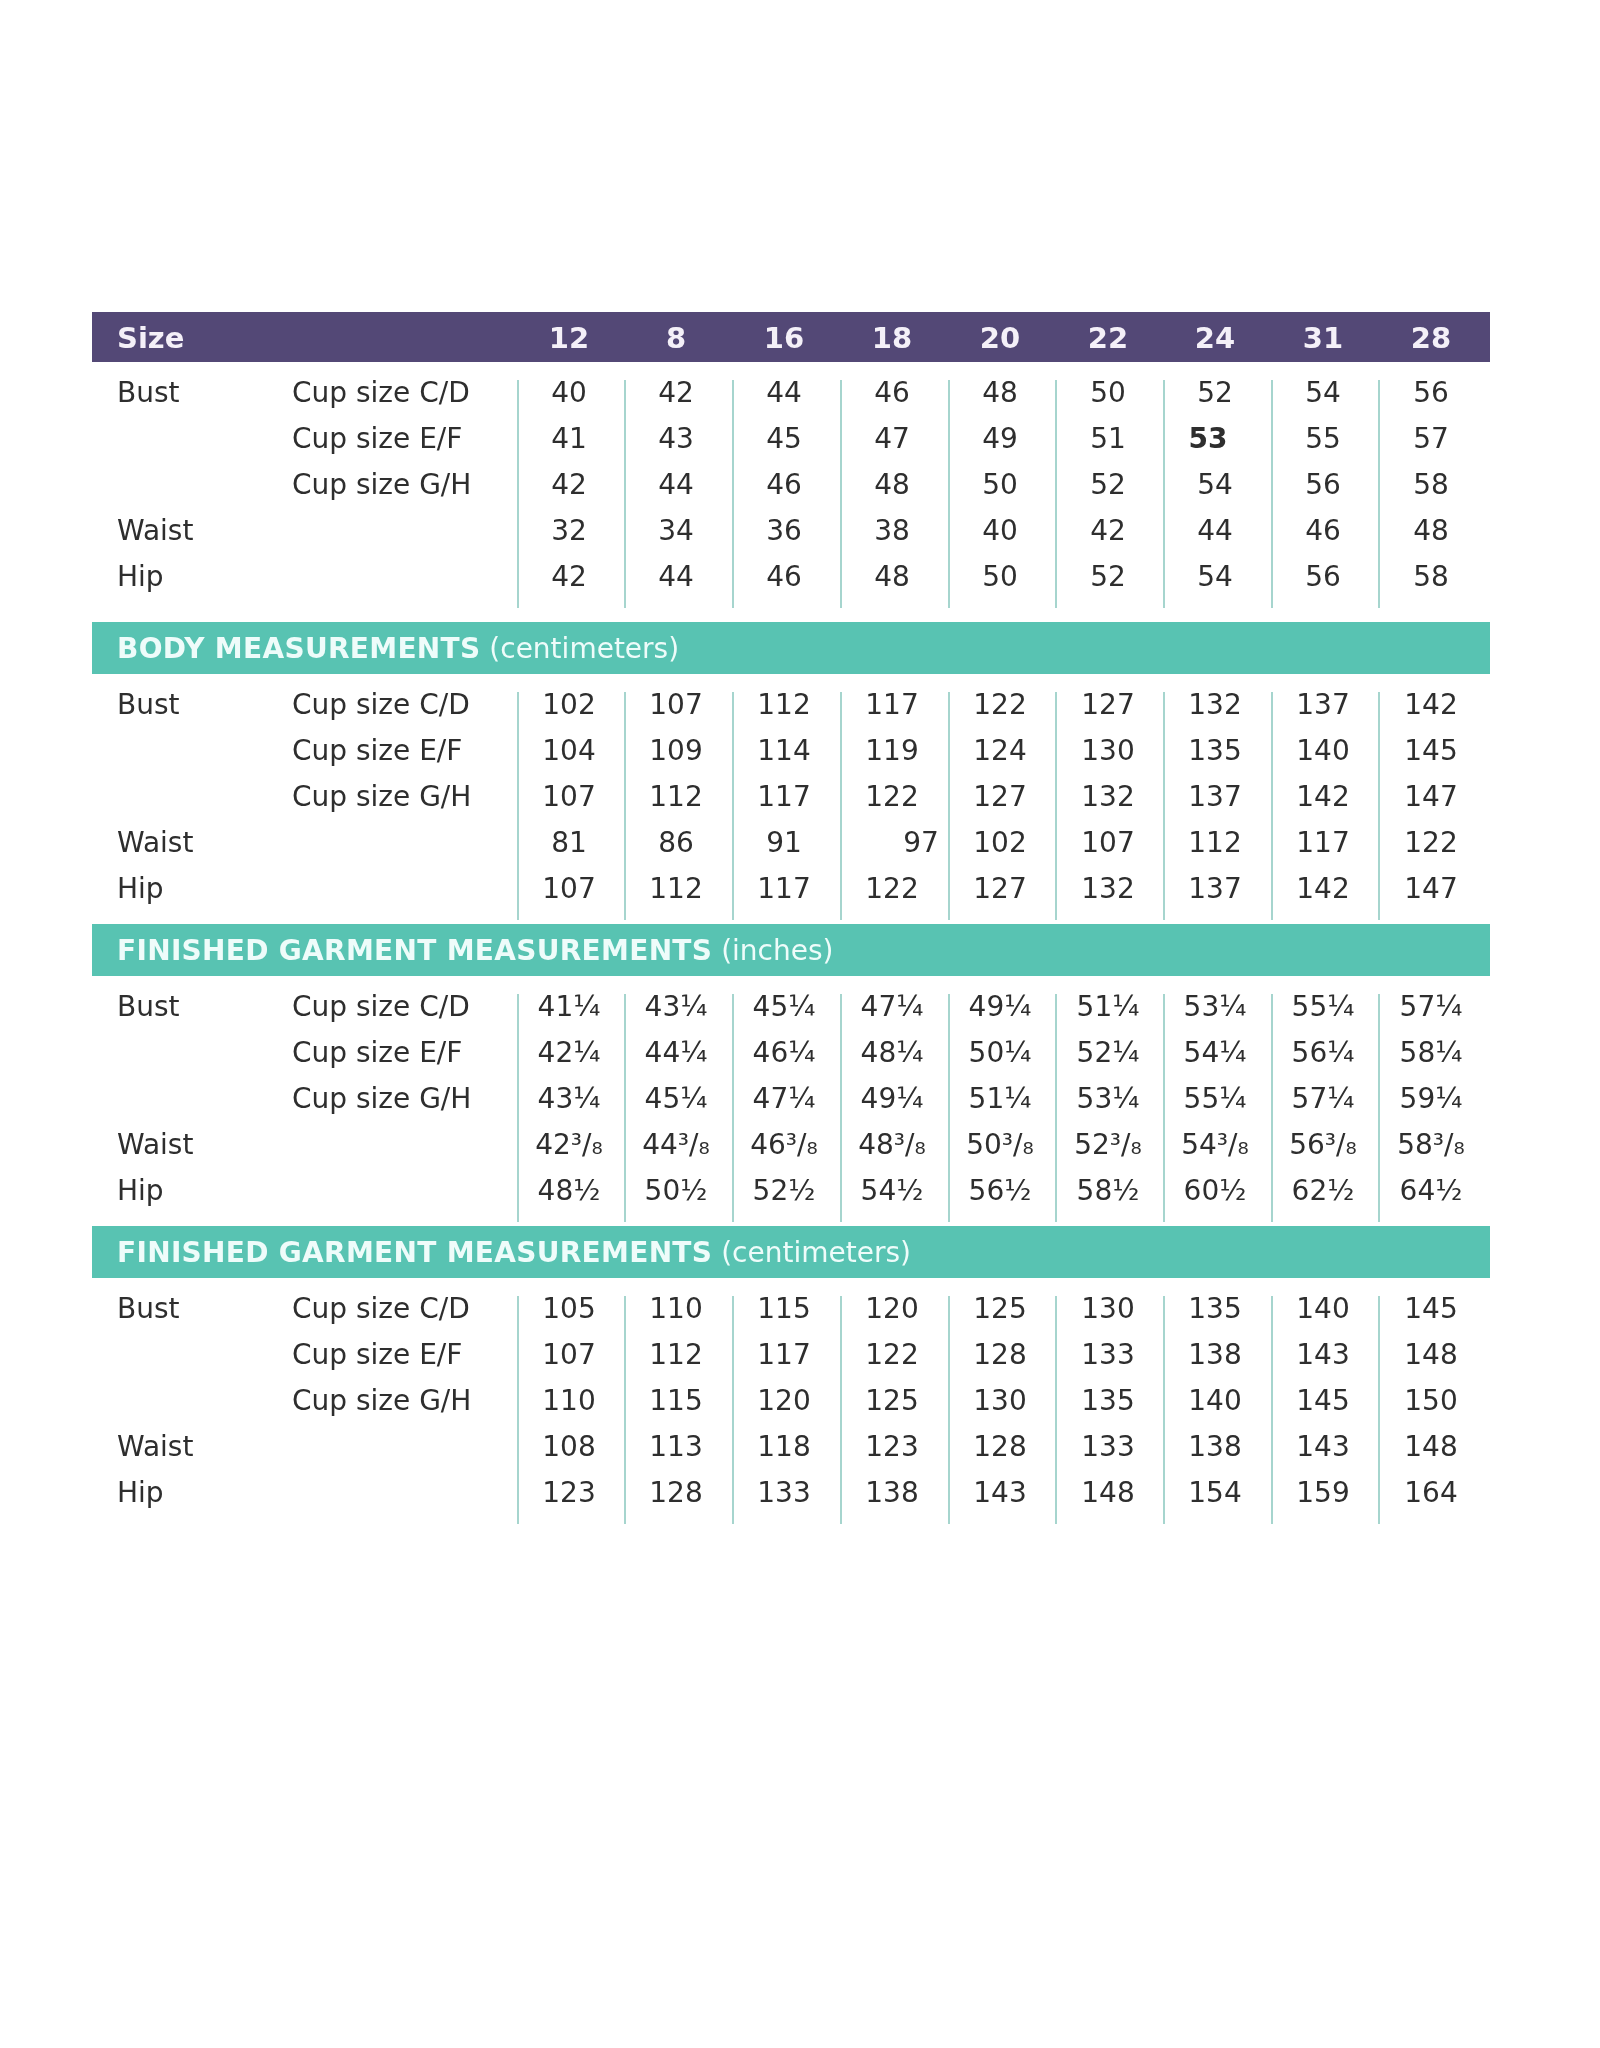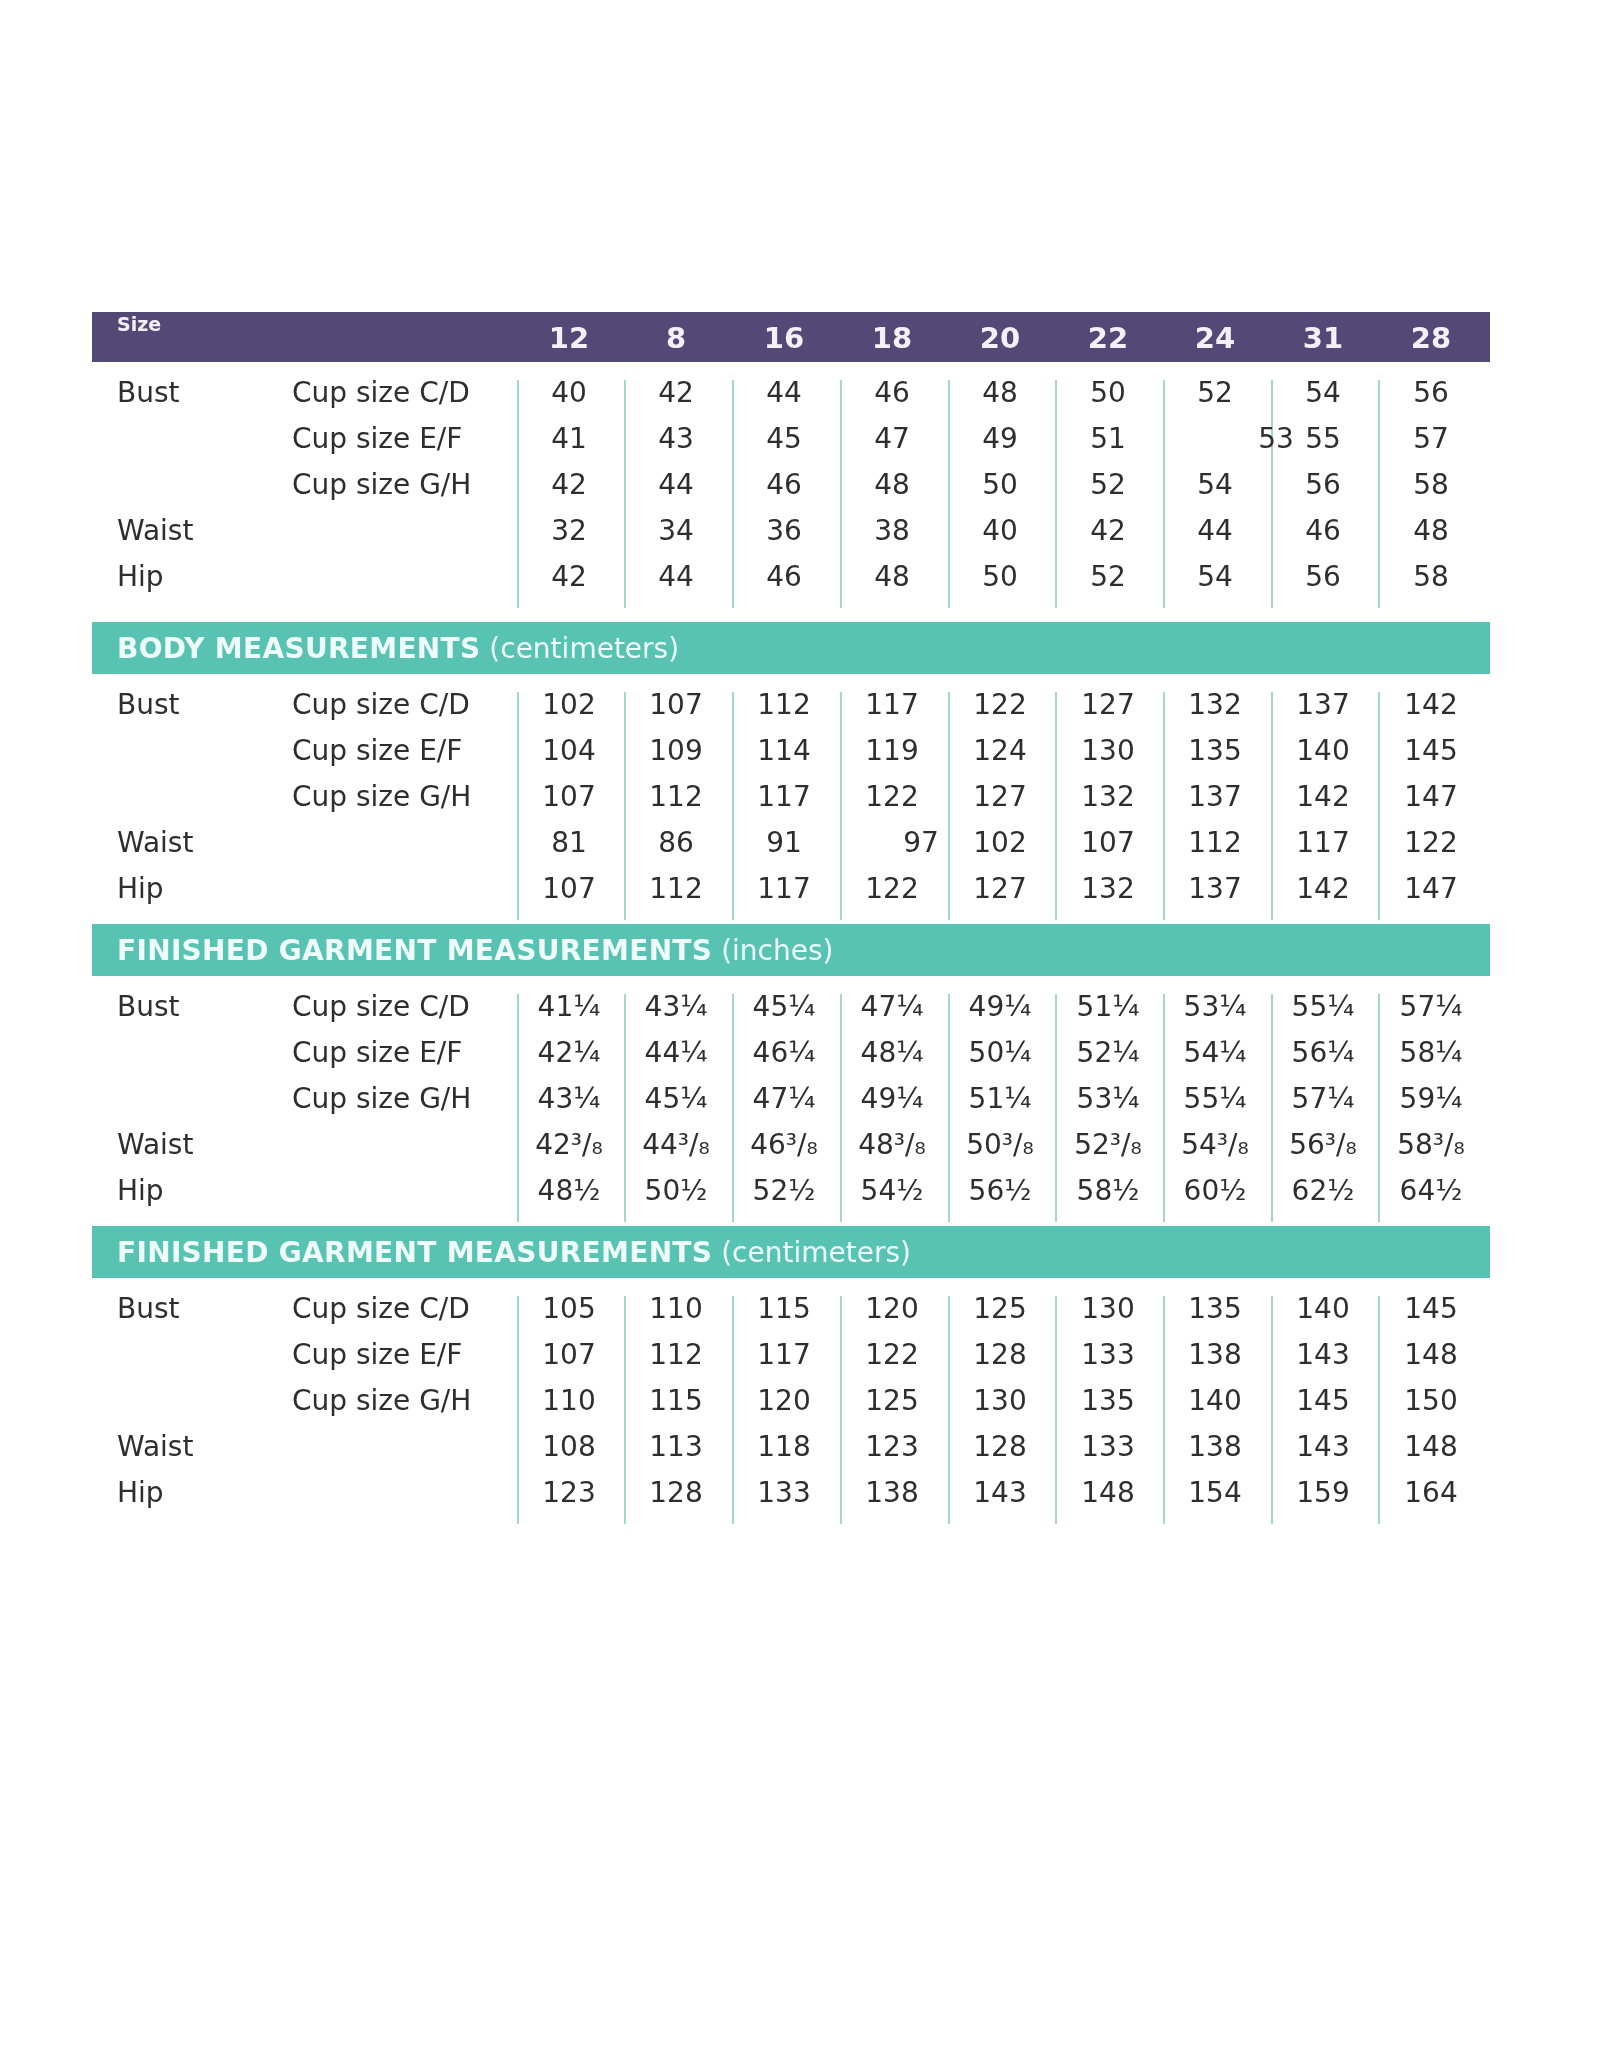--- a/index.html
+++ b/index.html
@@ -1,20 +1,20 @@
 <!DOCTYPE html>
 <html><head>
 <meta charset="utf-8">
 <style>
   html, body { margin:0; padding:0; background:#ffffff; }
   body { width:1600px; height:2048px; position:relative; overflow:hidden;
          font-family:"DejaVu Sans", "Liberation Sans", sans-serif; color:#2e2e2e; }
   .chart { position:absolute; left:92px; top:312px; width:1398px; }
   .size-row { height:50px; background:#534876; color:#f4f0f8; position:relative; }
-  .size-label { position:absolute; left:25px; top:1px; font-size:19px; font-weight:bold; }
+  .size-label { position:absolute; left:25px; top:9px; font-size:29px; font-weight:bold; }
   .size-val { position:absolute; top:9px; width:100px; margin-left:-50px; text-align:center; font-size:29px; font-weight:bold; }
   .section-bar { height:52px; background:#58c3b2; color:#eefcfa; position:relative; }
   .section-title { position:absolute; left:25px; top:10px; font-size:28px; white-space:nowrap; }
   .section-title b { font-weight:bold; letter-spacing:0.3px; }
   .section-title span.unit { font-weight:normal; }
   .section-body { position:relative; height:258px; }
   .row { position:absolute; left:0; width:100%; height:46px; }
   .label-main { position:absolute; left:25px; top:0; font-size:28px; color:#2e2e2e; }
   .label-sub { position:absolute; left:200px; top:0; font-size:28px; color:#2e2e2e; }
   .cell { position:absolute; top:0; width:106px; margin-left:-53px; text-align:center; font-size:28px; color:#2e2e2e; white-space:nowrap; }
@@ -62,21 +62,21 @@
         </div>
         <div class="row" style="top: 60px;">
           <span class="label-main"></span>
           <span class="label-sub">Cup size E/F</span>
           <span class="cell" style="left: 477px;">41</span>
           <span class="cell" style="left: 584px;">43</span>
           <span class="cell" style="left: 692px;">45</span>
           <span class="cell" style="left: 800px;">47</span>
           <span class="cell" style="left: 908px;">49</span>
           <span class="cell" style="left: 1016px;">51</span>
-          <span class="cell" style="left: 1184px;">53</span>
+          <span class="cell" style="left: 1116px; font-weight: bold;">53</span>
           <span class="cell" style="left: 1231px;">55</span>
           <span class="cell" style="left: 1339px;">57</span>
         </div>
         <div class="row" style="top: 106px;">
           <span class="label-main"></span>
           <span class="label-sub">Cup size G/H</span>
           <span class="cell" style="left: 477px;">42</span>
           <span class="cell" style="left: 584px;">44</span>
           <span class="cell" style="left: 692px;">46</span>
           <span class="cell" style="left: 800px;">48</span>

